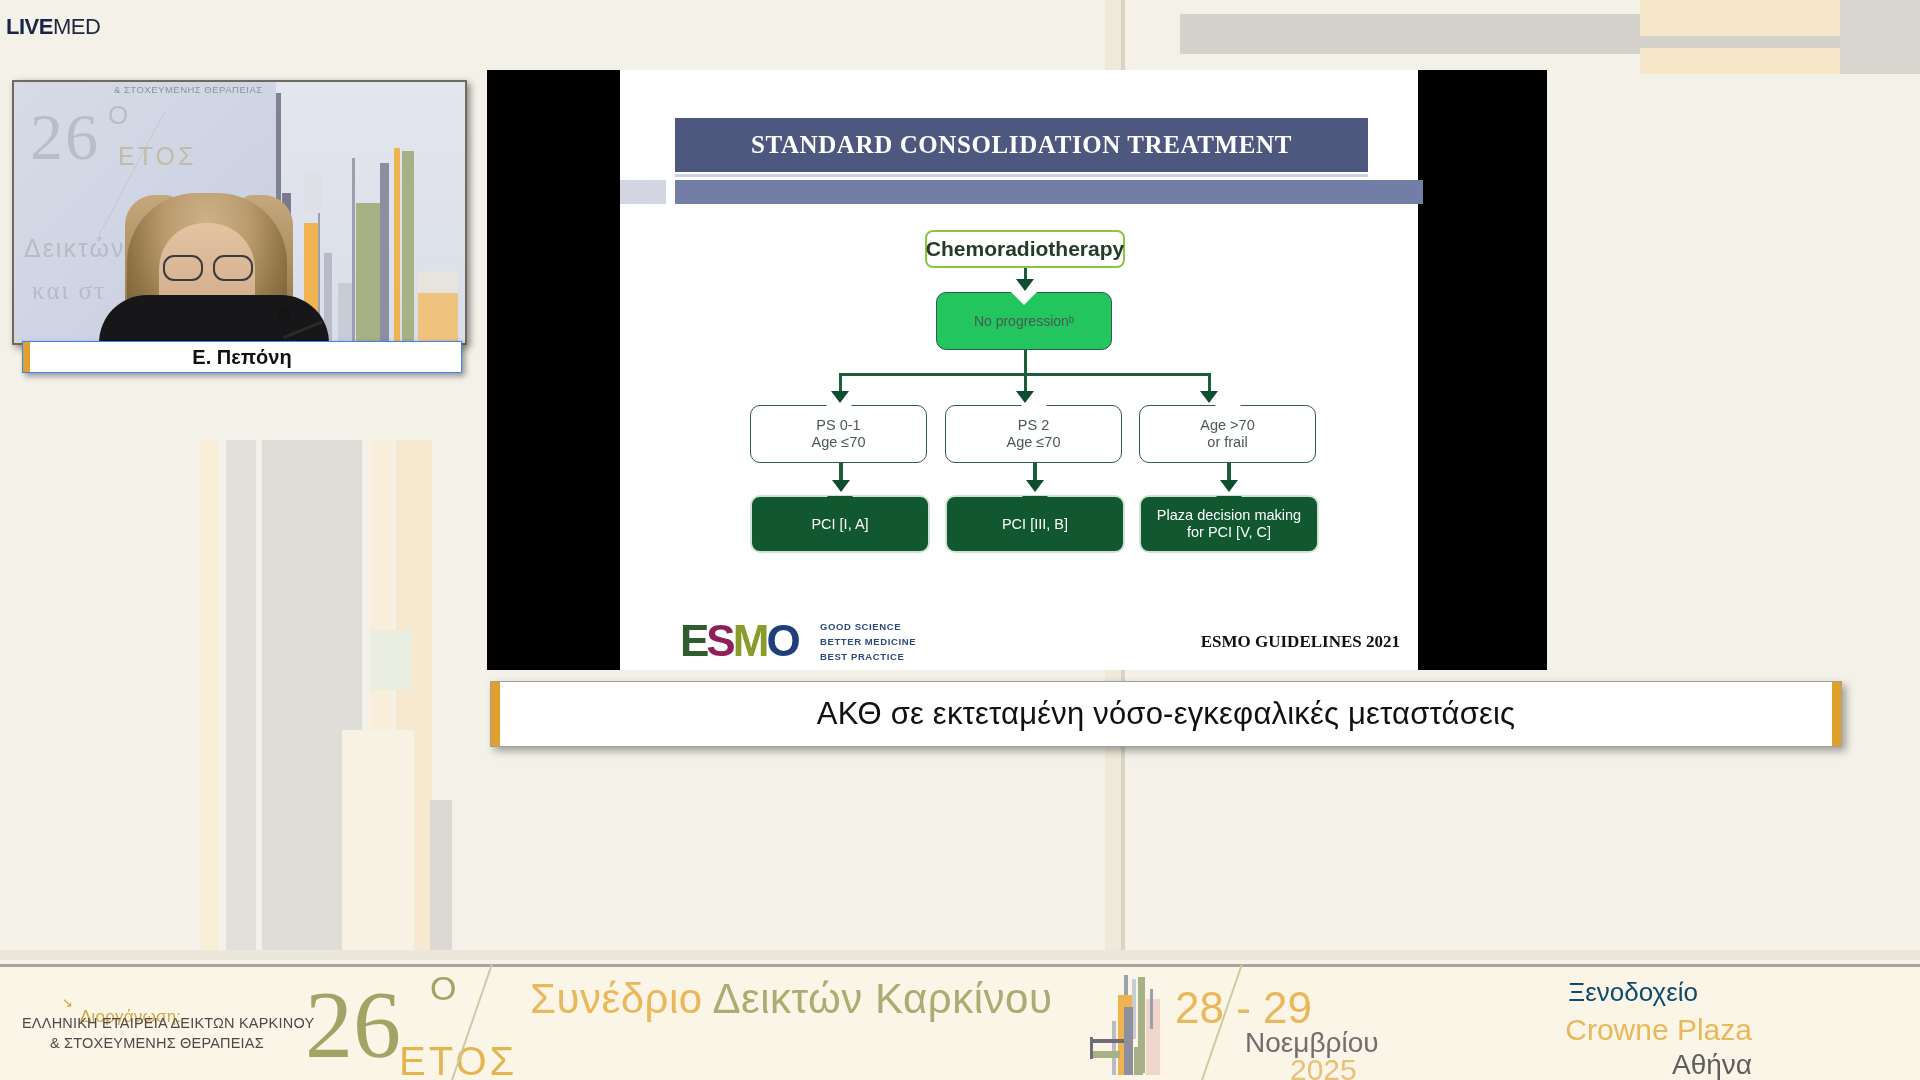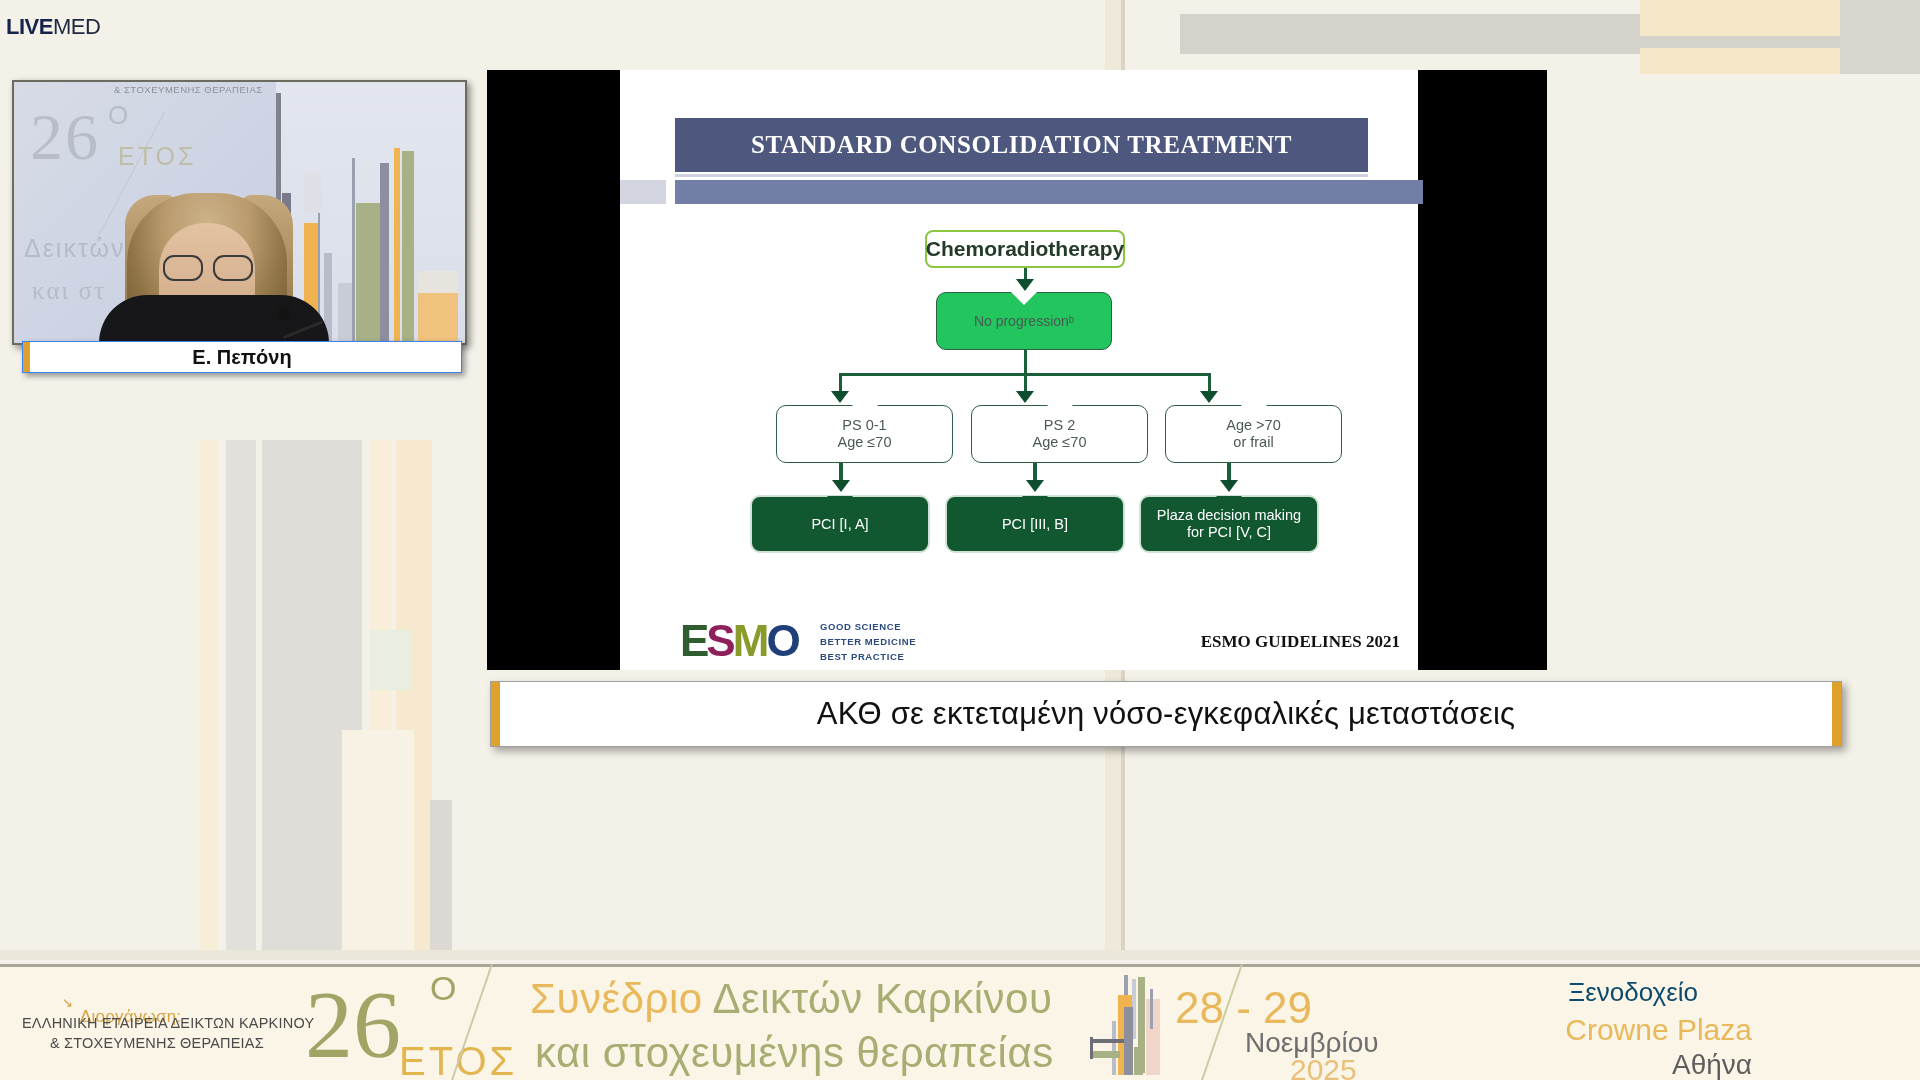--- a/index.html
+++ b/index.html
@@ -70,21 +70,21 @@
   .sub-band-left{position:absolute;left:0;top:110px;width:46px;height:24px;background:#d3d6e0;}
   
   .fc{position:absolute;left:0;top:140px;width:798px;height:460px;}
   .node{position:absolute;box-sizing:border-box;display:flex;align-items:center;justify-content:center;
      text-align:center;line-height:1.15;color:#3a4a41;}
   .n-chemo{left:305px;top:20px;width:200px;height:38px;border:2.5px solid #8cc63f;border-radius:8px;
      background:#fff;font-size:21px;font-weight:bold;color:#243b2a;}
   .n-prog{left:316px;top:82px;width:176px;height:58px;border:1.6px solid #2d5e43;border-radius:10px;
      background:#22c55e;font-size:14px;color:#4b5a52;}
   .n-mid{top:195px;width:177px;height:58px;border:1.6px solid #2d5e43;border-radius:10px;background:#fff;
-     font-size:14.5px;color:#4b5a52;margin-left:26px;}
+     font-size:14.5px;color:#4b5a52;}
   .n-mid.a{left:130px;} .n-mid.b{left:325px;} .n-mid.c{left:519px;}
   .n-bot{top:285px;width:180px;height:58px;border:2px solid #cfe2d4;border-radius:10px;background:#11572f;
      font-size:14.5px;color:#fff;}
   .n-bot.a{left:130px;} .n-bot.b{left:325px;} .n-bot.c{left:519px;}
   .notch{position:absolute;top:-1px;left:50%;margin-left:-13px;width:0;height:0;
      border-left:13px solid transparent;border-right:13px solid transparent;border-top:13px solid #fff;}
   .notch-g{position:absolute;top:-1px;left:50%;margin-left:-13px;width:0;height:0;
      border-left:13px solid transparent;border-right:13px solid transparent;border-top:13px solid #11572f;}
   .ln{position:absolute;background:#1b5e3a;}
   .arw{position:absolute;width:0;height:0;border-left:9px solid transparent;border-right:9px solid transparent;
@@ -312,21 +312,20 @@
   <div class="f-org">Διοργάνωση:</div>
   <div class="f-soc1">ΕΛΛΗΝΙΚΗ ΕΤΑΙΡΕΙΑ ΔΕΙΚΤΩΝ ΚΑΡΚΙΝΟΥ</div>
   <div class="f-soc2">&amp; ΣΤΟΧΕΥΜΕΝΗΣ ΘΕΡΑΠΕΙΑΣ</div>
 
   <div class="f-26">26</div>
   <div class="f-deg">Ο</div>
   <div class="f-etos">ΕΤΟΣ</div>
   <div class="f-slash1"></div>
 
   <div class="f-t1"><b>Συνέδριο</b><span> Δεικτών Καρκίνου</span></div>
-  <div class="f-t2">και στοχευμένηs θεραπείαs</div>
 
   <div class="f-icon">
     <i style="left:34px;top:0;width:4px;height:64px;background:#9aa0ae;"></i>
     <i style="left:42px;top:4px;width:4px;height:60px;background:#c9ccd6;"></i>
     <i style="left:48px;top:2px;width:7px;height:96px;background:#a8b085;"></i>
     <i style="left:28px;top:20px;width:14px;height:80px;background:#efb450;"></i>
     <i style="left:34px;top:32px;width:9px;height:68px;background:#8e8f9c;"></i>
     <i style="left:56px;top:24px;width:14px;height:76px;background:#f0d5cb;"></i>
     <i style="left:60px;top:14px;width:3px;height:40px;background:#9aa0ae;"></i>
     <i style="left:22px;top:46px;width:4px;height:54px;background:#b9bcc8;"></i>

